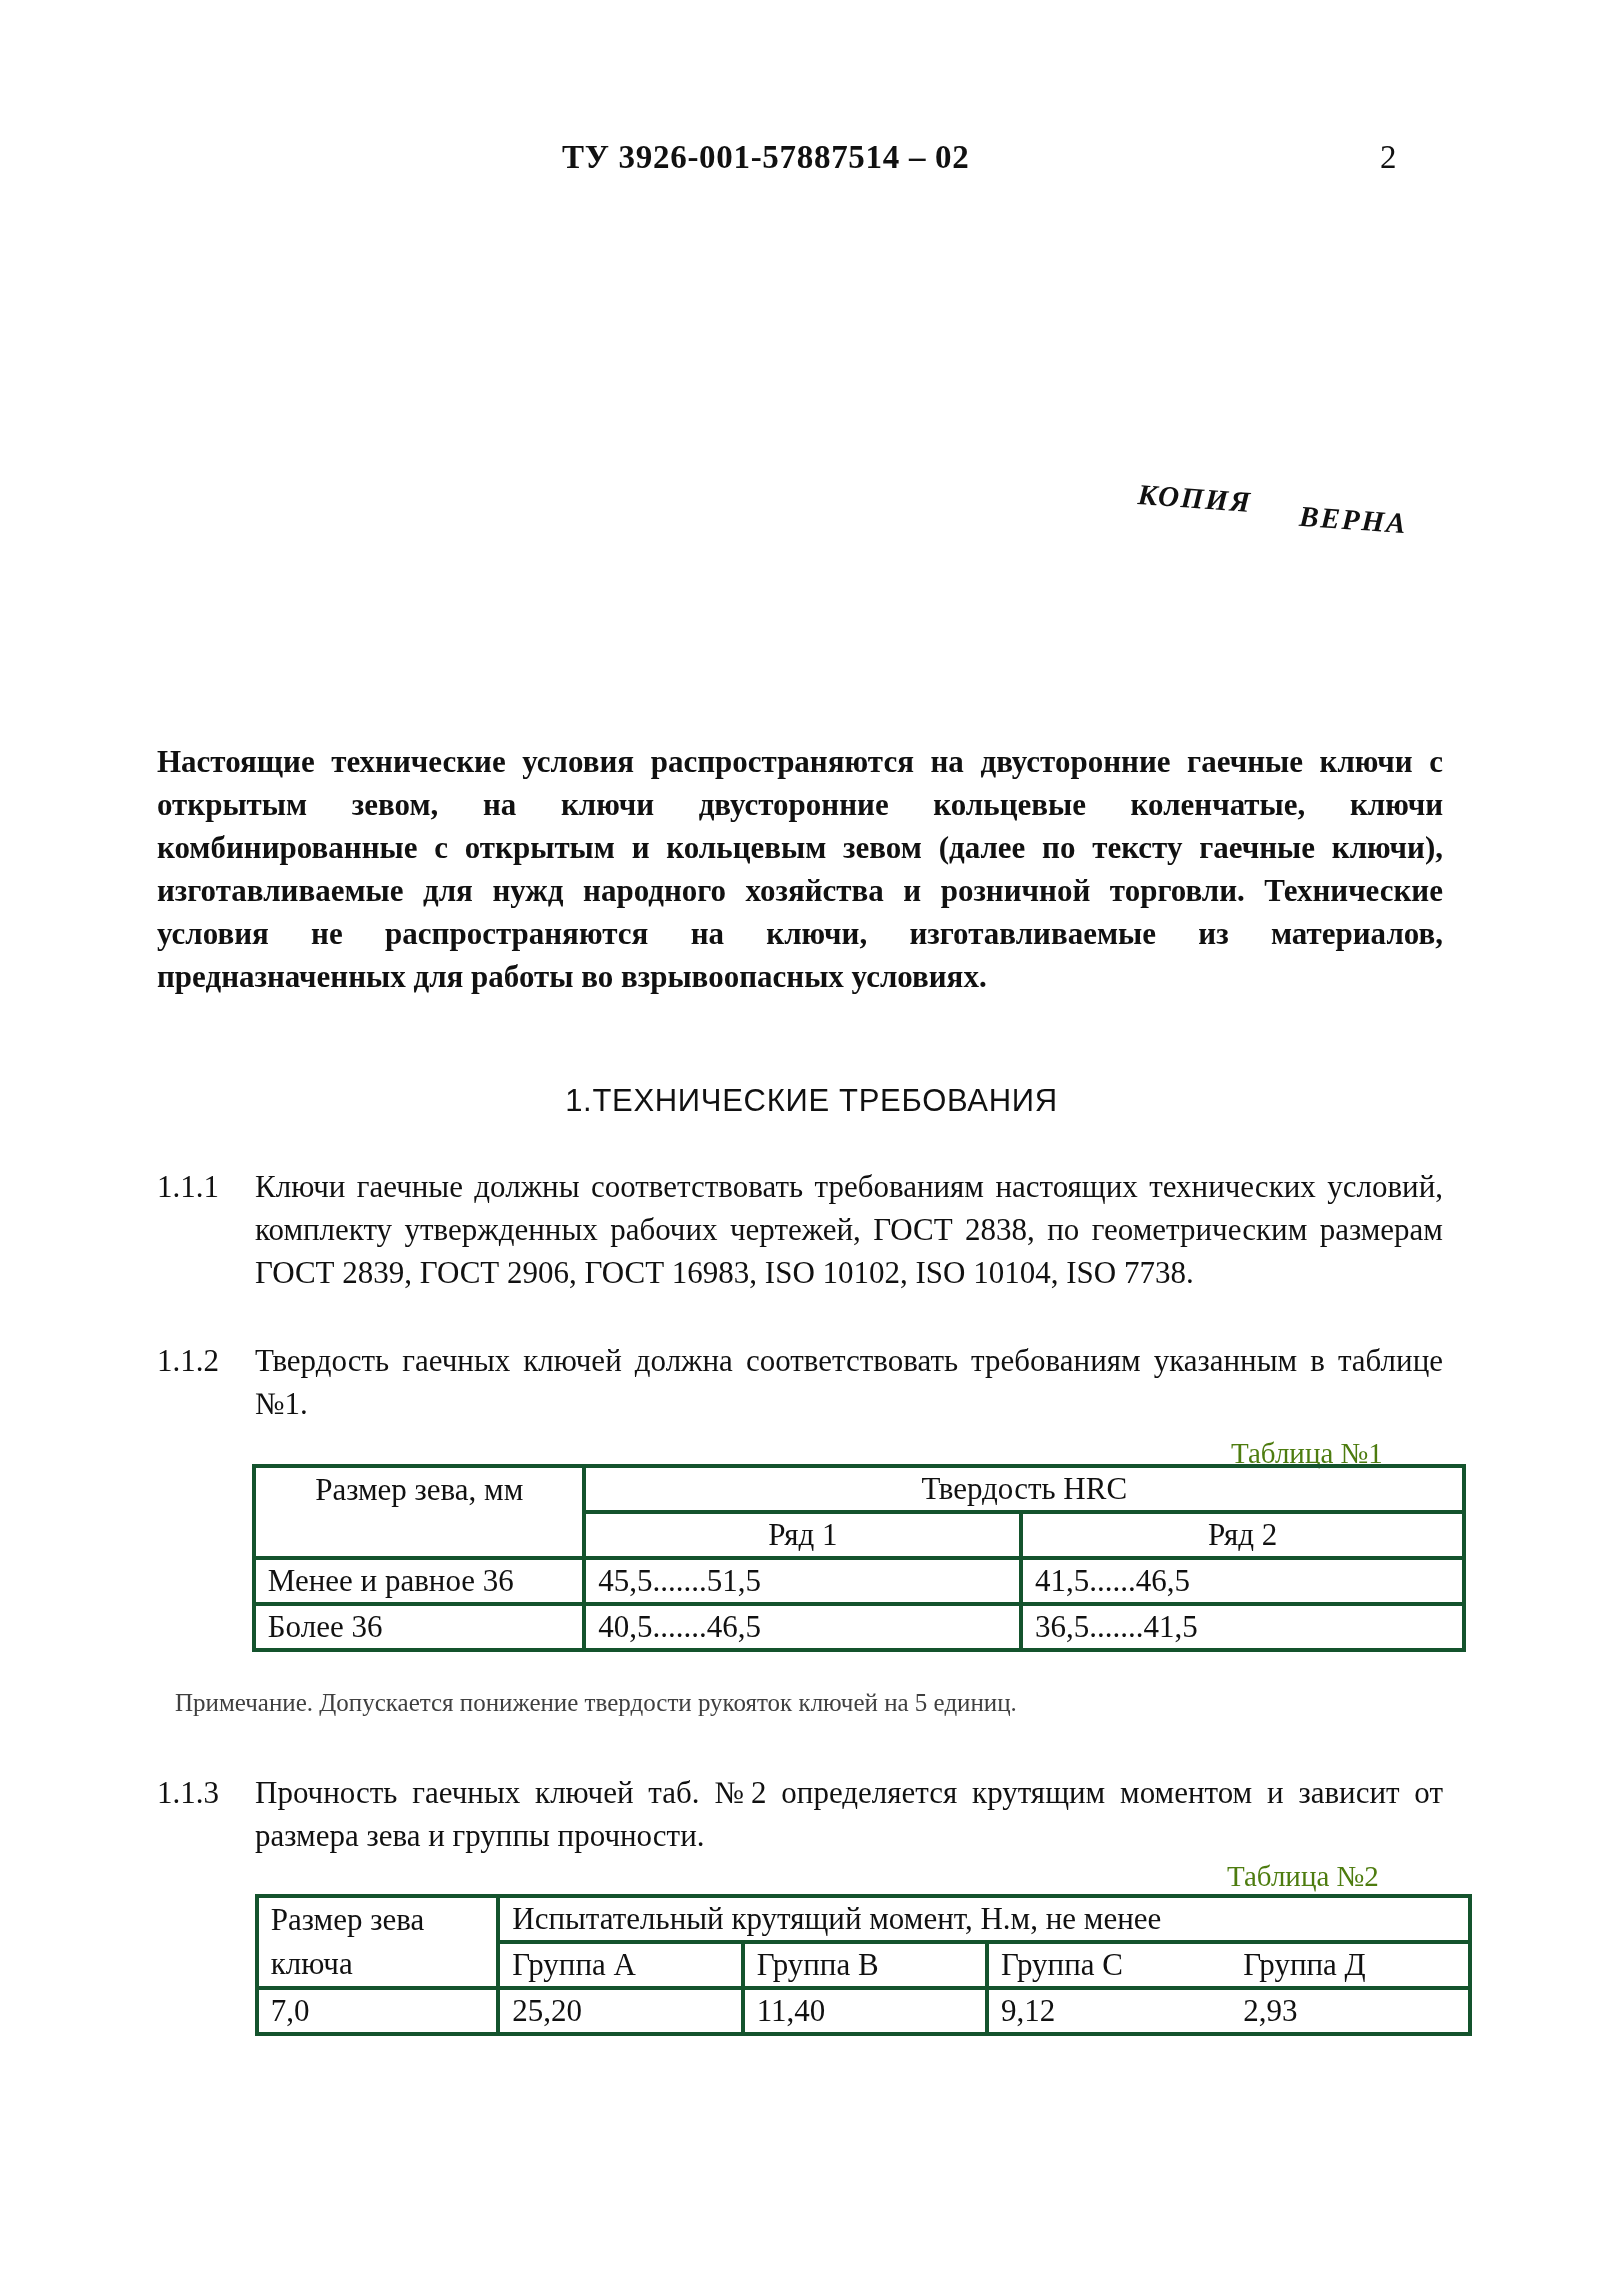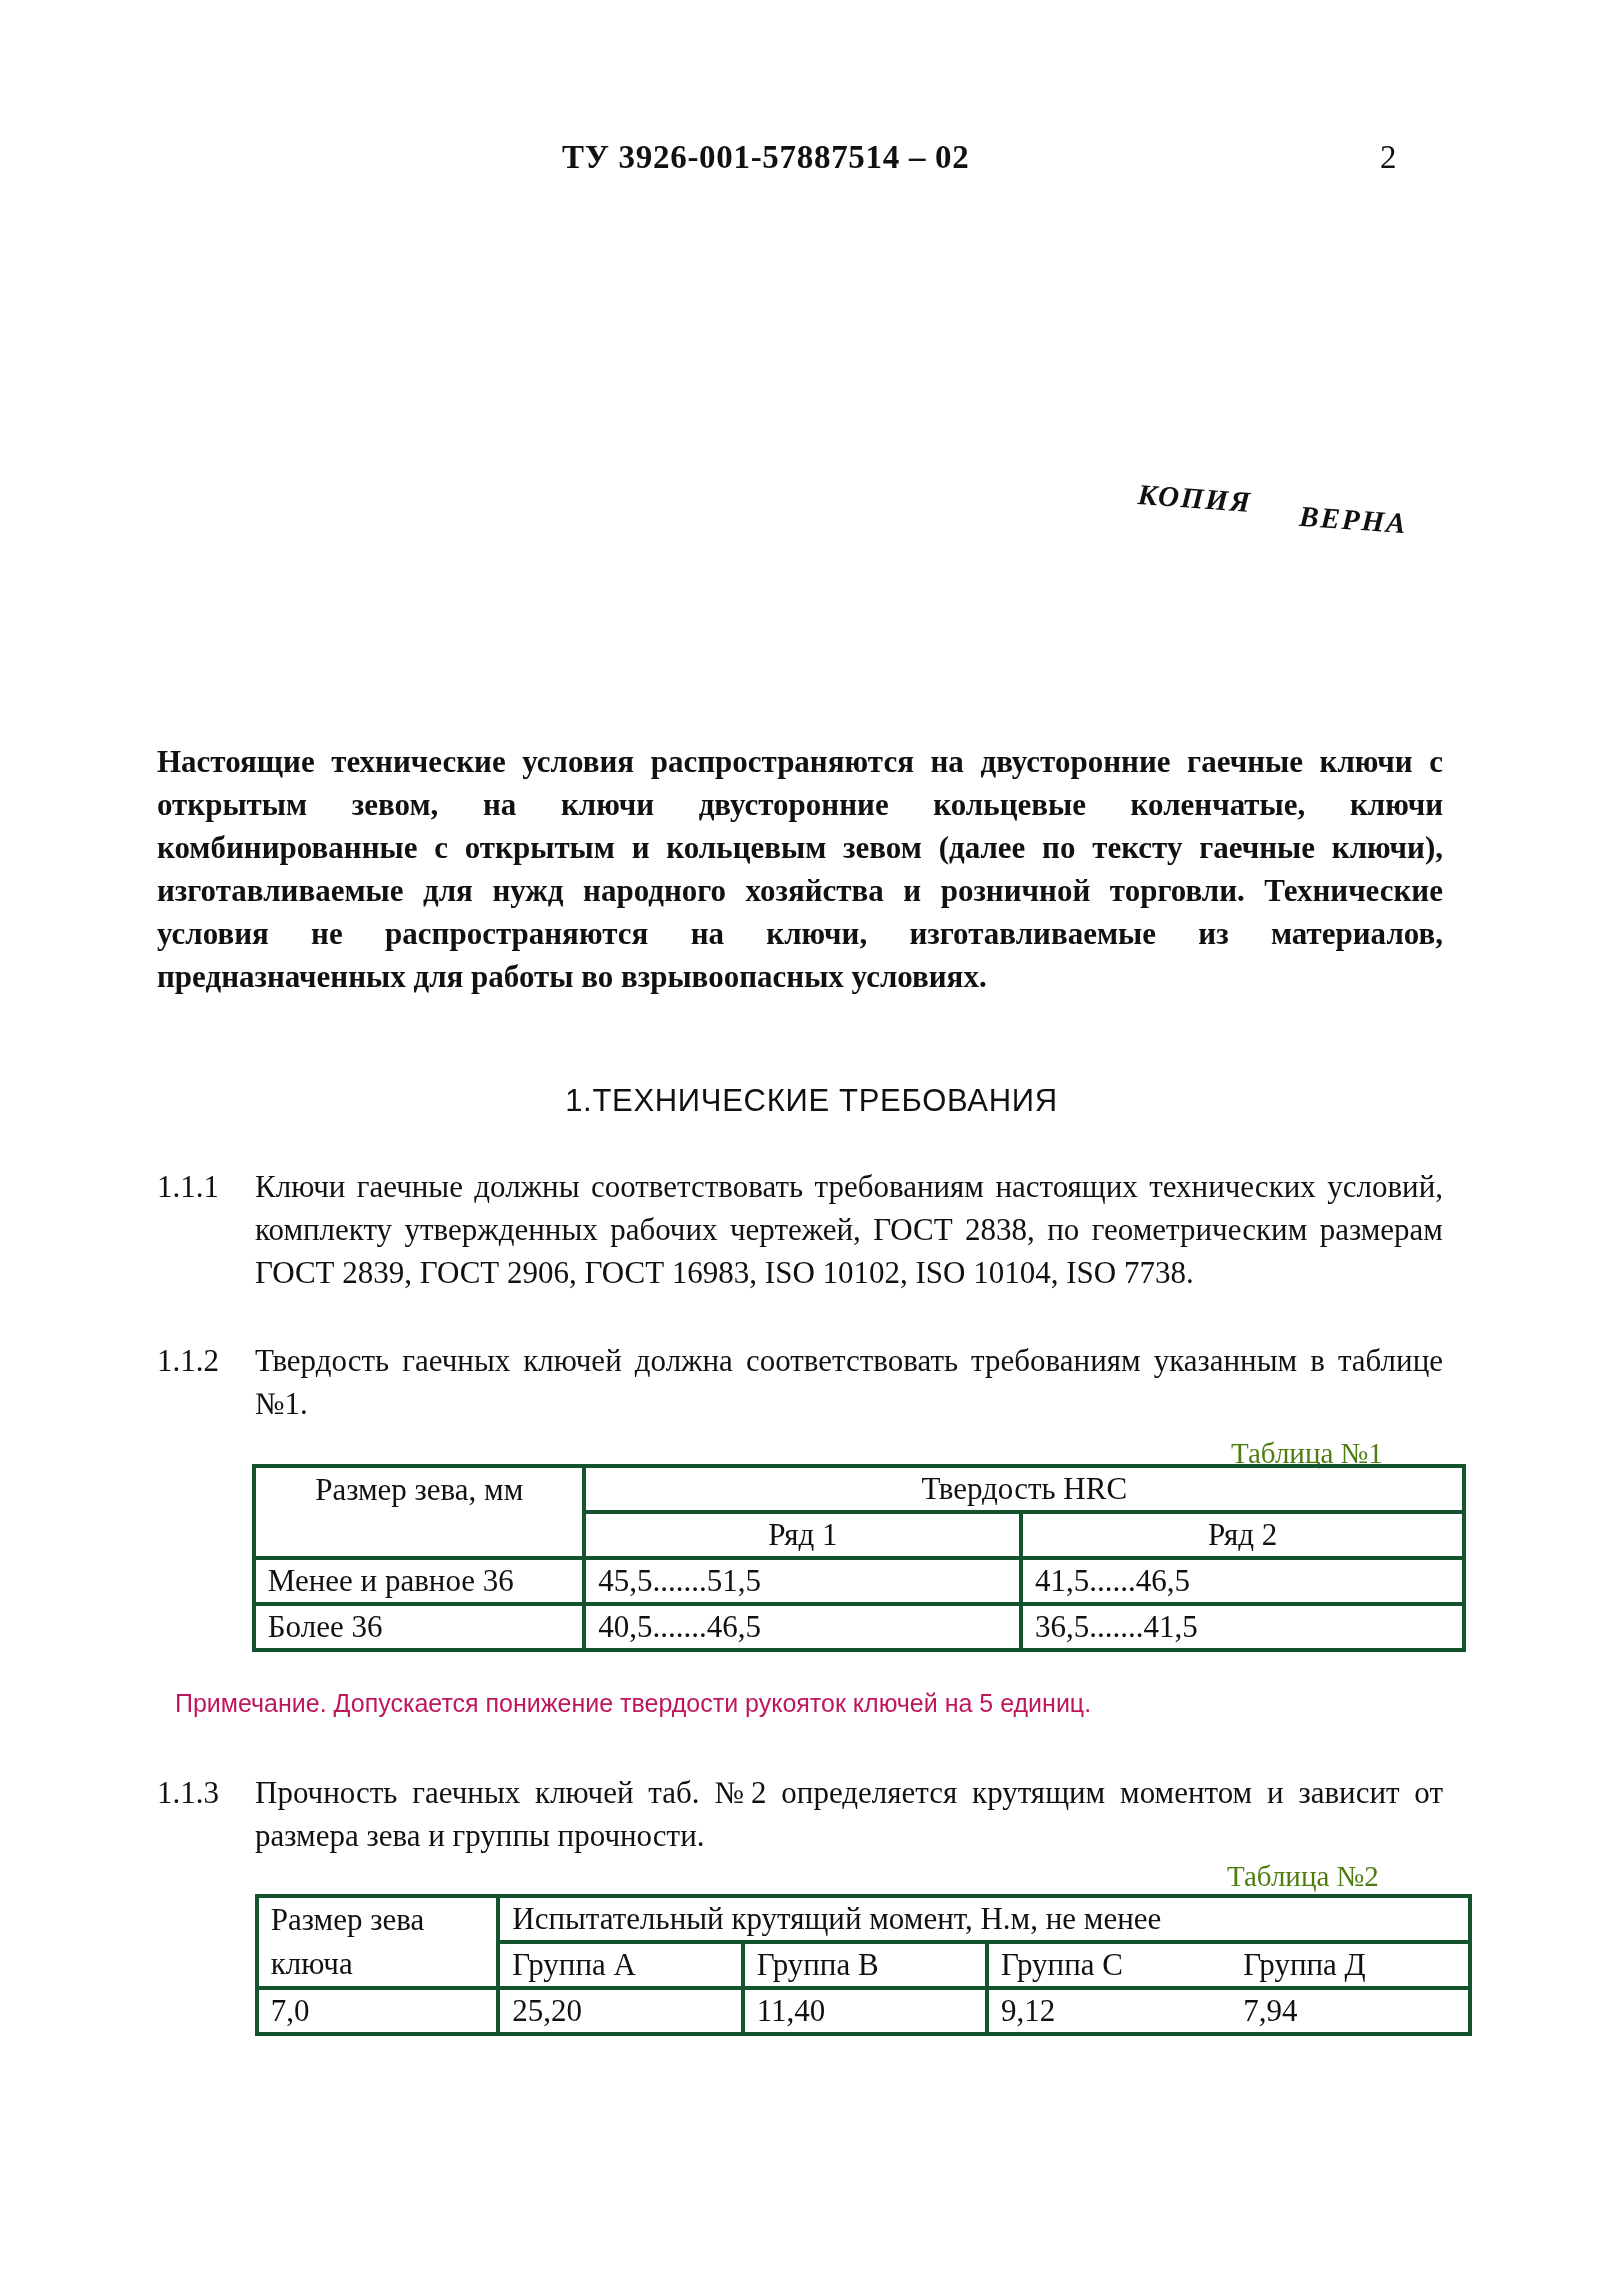--- a/index.html
+++ b/index.html
@@ -41,21 +41,21 @@
   table.doc {
     position: absolute; border-collapse: collapse; font-size: 31px;
   }
   table.doc td {
     border: 4px solid #14532d; padding: 0 11.8px; height: 42px; vertical-align: middle;
     white-space: nowrap;
   }
   table.doc td.center { text-align: center; }
   .note {
     left: 175px; top: 1689px; font-size: 25px;
-    font-family: Liberation Sans, sans-serif; color: #be185d;
+    font-family: Liberation Serif, serif; color: #404040;
   }
 </style>
 </head>
 <body>
 
 <div class="abs header-code">ТУ 3926-001-57887514 – 02</div>
 <div class="abs page-number">2</div>
 
 <div class="abs stamp">
   <span>КОПИЯ</span>
@@ -133,17 +133,17 @@
     <td>Группа А</td>
     <td>Группа В</td>
     <td style="border-right:none;">Группа С</td>
     <td style="border-left:none;">Группа Д</td>
   </tr>
   <tr>
     <td>7,0</td>
     <td>25,20</td>
     <td>11,40</td>
     <td style="border-right:none;">9,12</td>
-    <td style="border-left:none;">7,94</td>
+    <td style="border-left:none;">2,93</td>
   </tr>
 </tbody>
   </table>
 
 
 </body></html>

